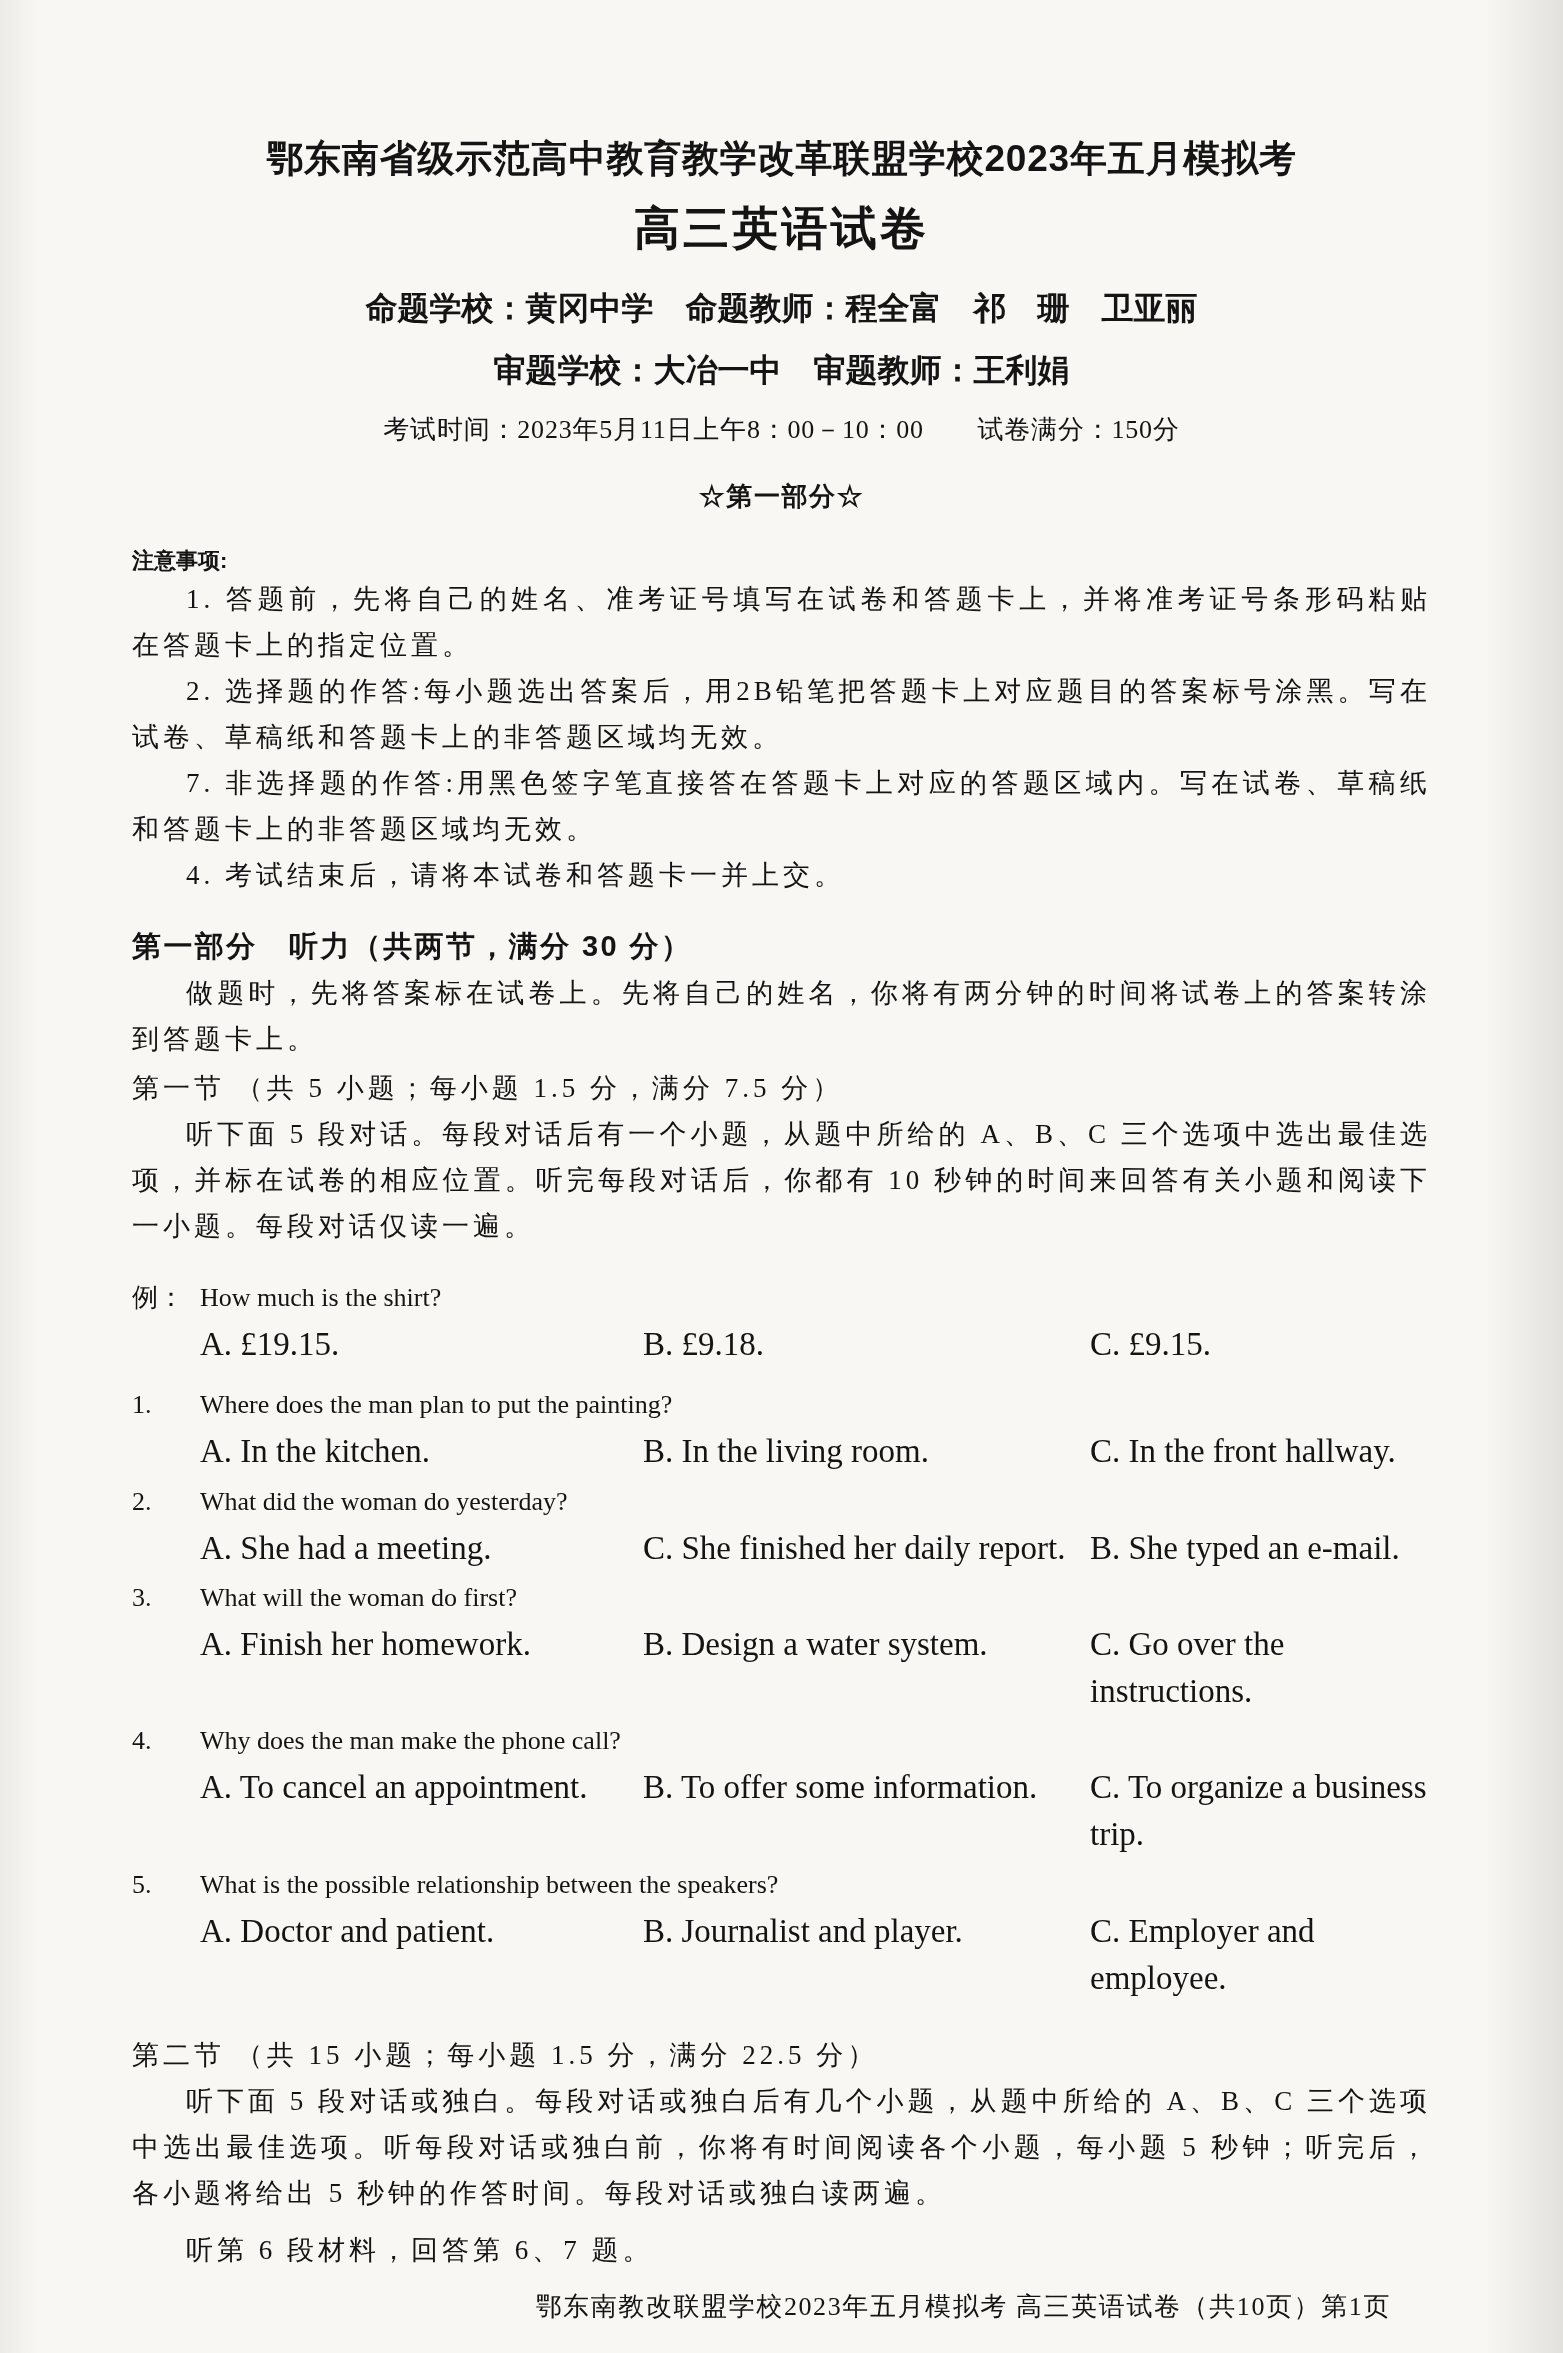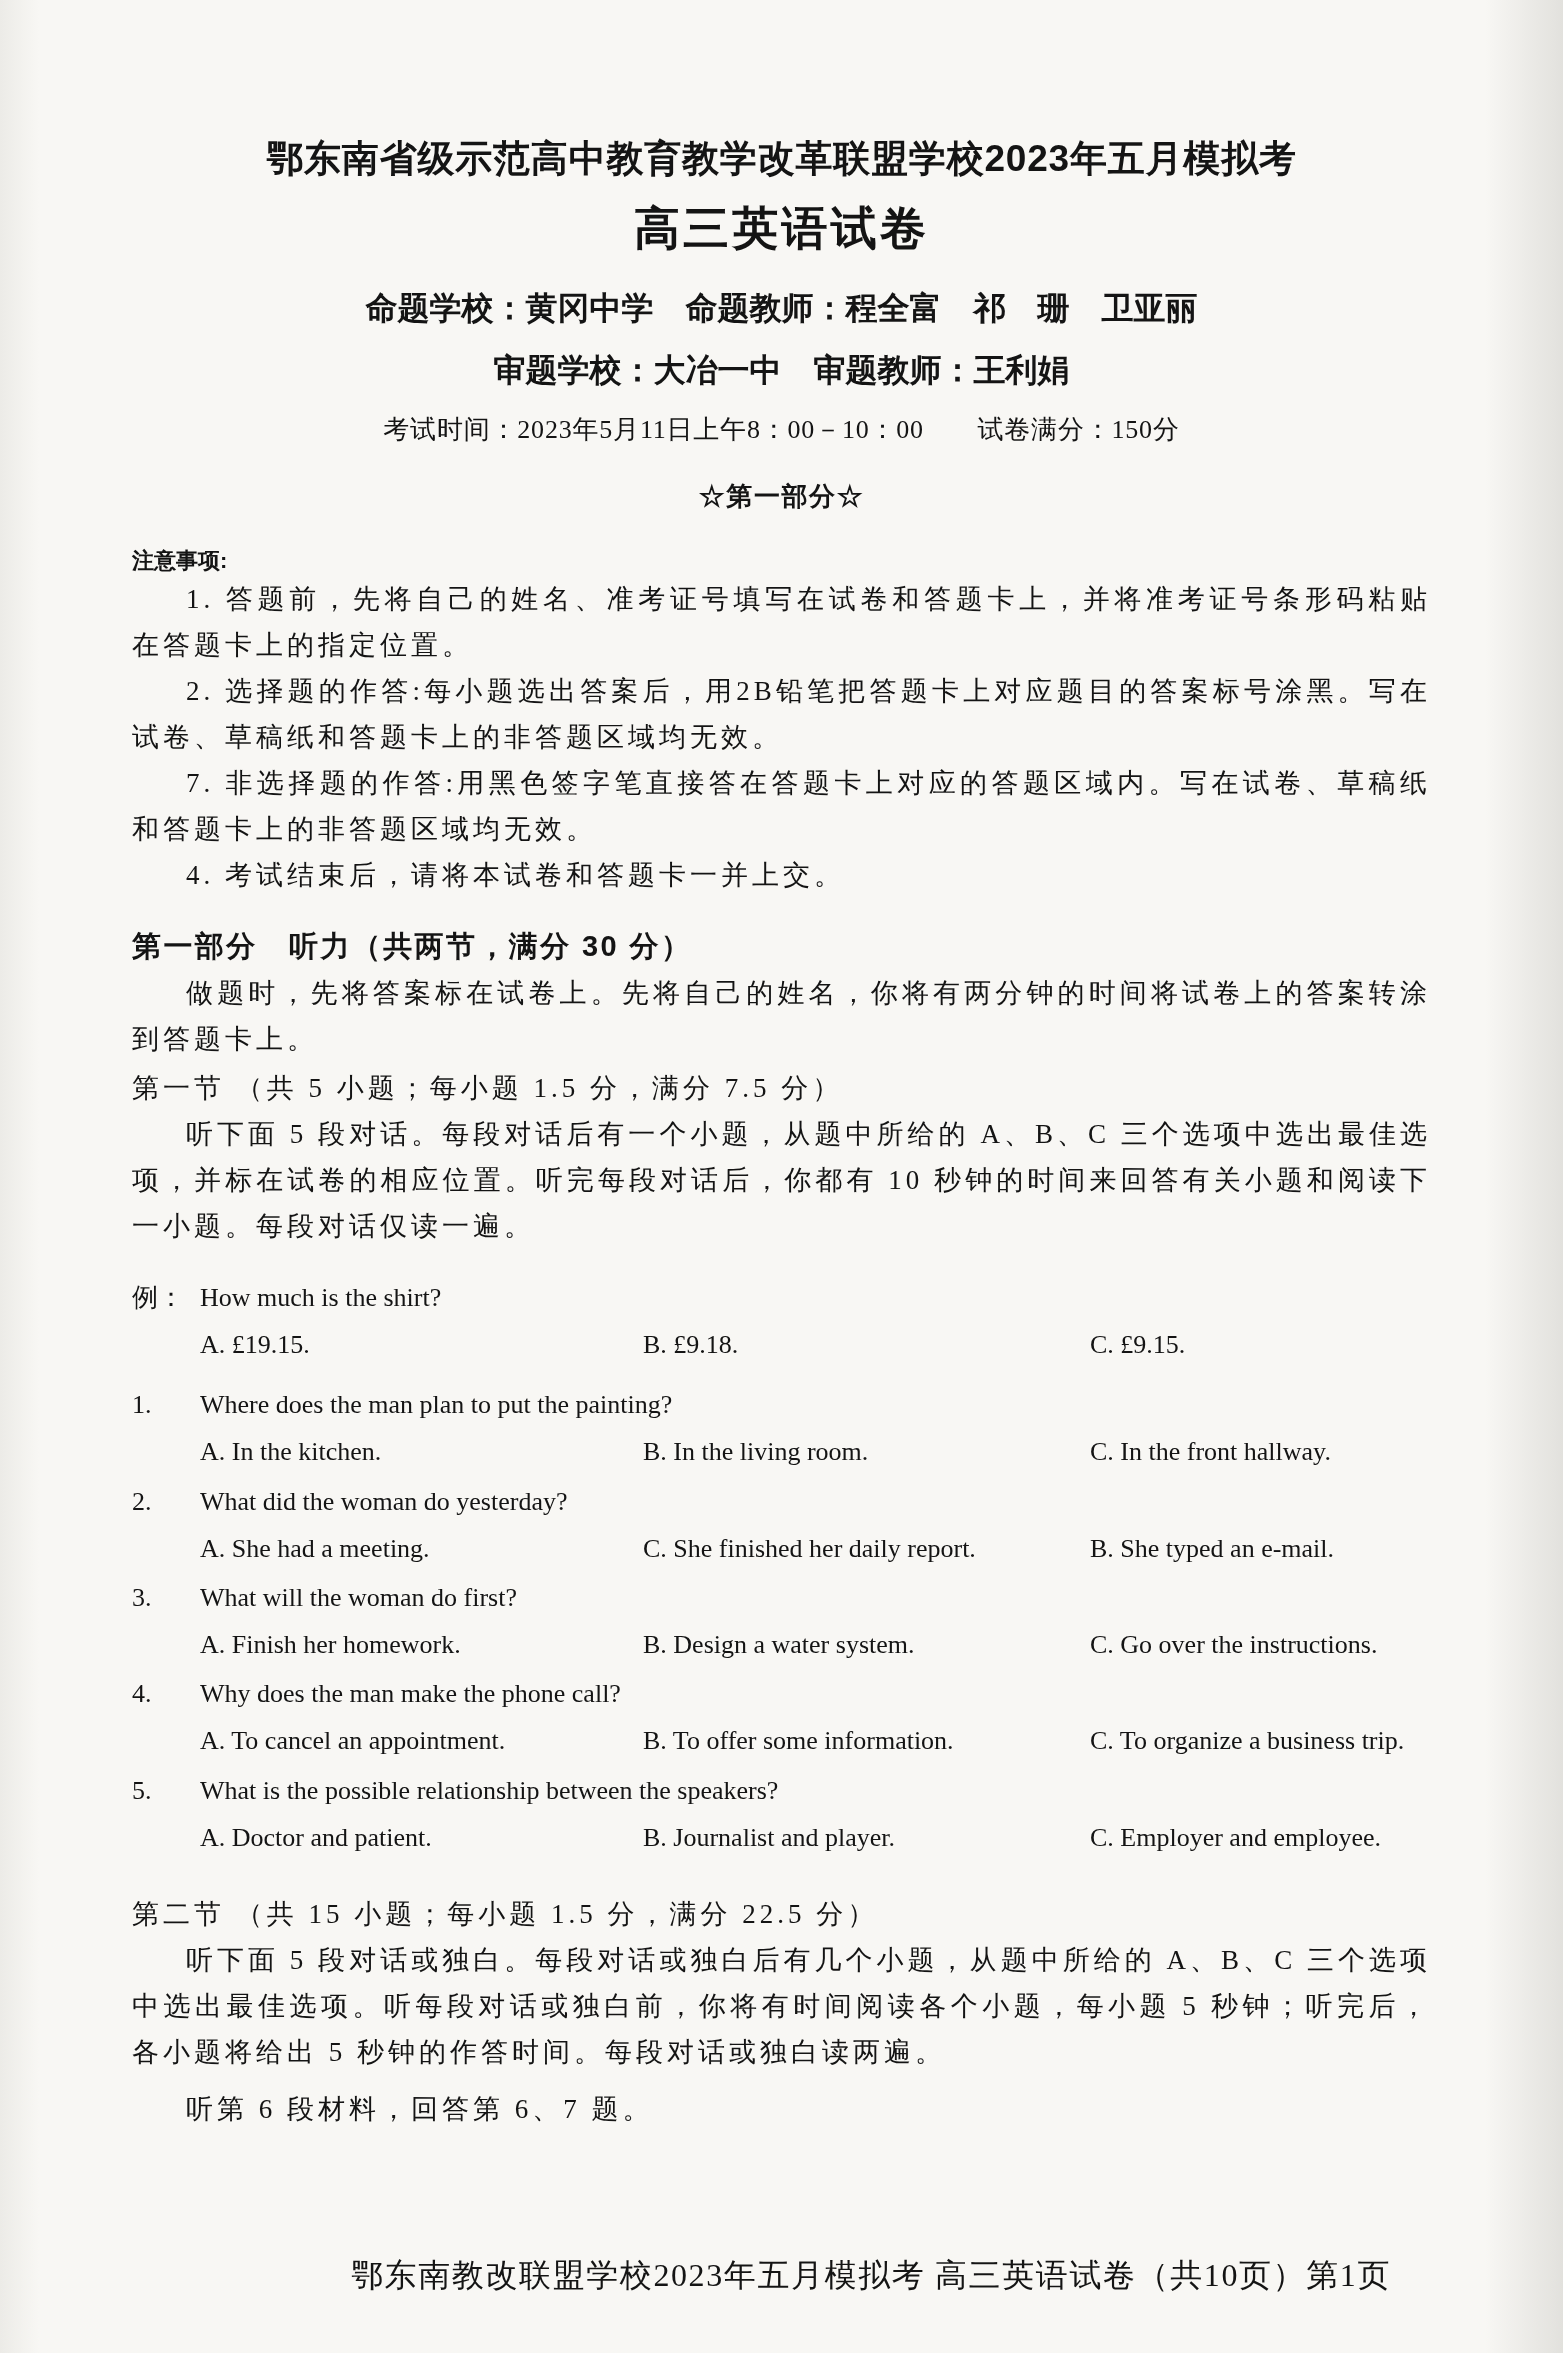--- a/index.html
+++ b/index.html
@@ -38,28 +38,28 @@
   }
   .section-heading { margin-top:3.2px; }
   .section2-heading { margin-top:30px; }
   
   .example { margin-top:25.5px; }
   .q-line { display:flex; font-size:26px; line-height:47px; }
   .q-num { flex:0 0 68px; }
   .q-text { flex:1 1 auto; }
   .opt-row {
     display:grid; grid-template-columns:443px 447px 1fr;
-    margin-left:68px; font-size:26px; line-height:47px;
+    margin-left:68px; font-size:33px; line-height:47px;
   }
   #questions { margin-top:12.8px; }
   .question { margin-top:2.4px; }
   .material { margin-top:11px; }
   .footer {
     margin-top:auto; align-self:flex-end;
-    font-size:32px; letter-spacing:1.6px; margin-right:40px; padding-top:16px;
+    font-size:26px; letter-spacing:1.6px; margin-right:40px; padding-top:16px;
   }
 </style>
 </head>
 <body>
 
 <div class="page">
 
   <div class="header-block">
     <div class="t1">鄂东南省级示范高中教育教学改革联盟学校2023年五月模拟考</div>
     <div class="t2">高三英语试卷</div>

